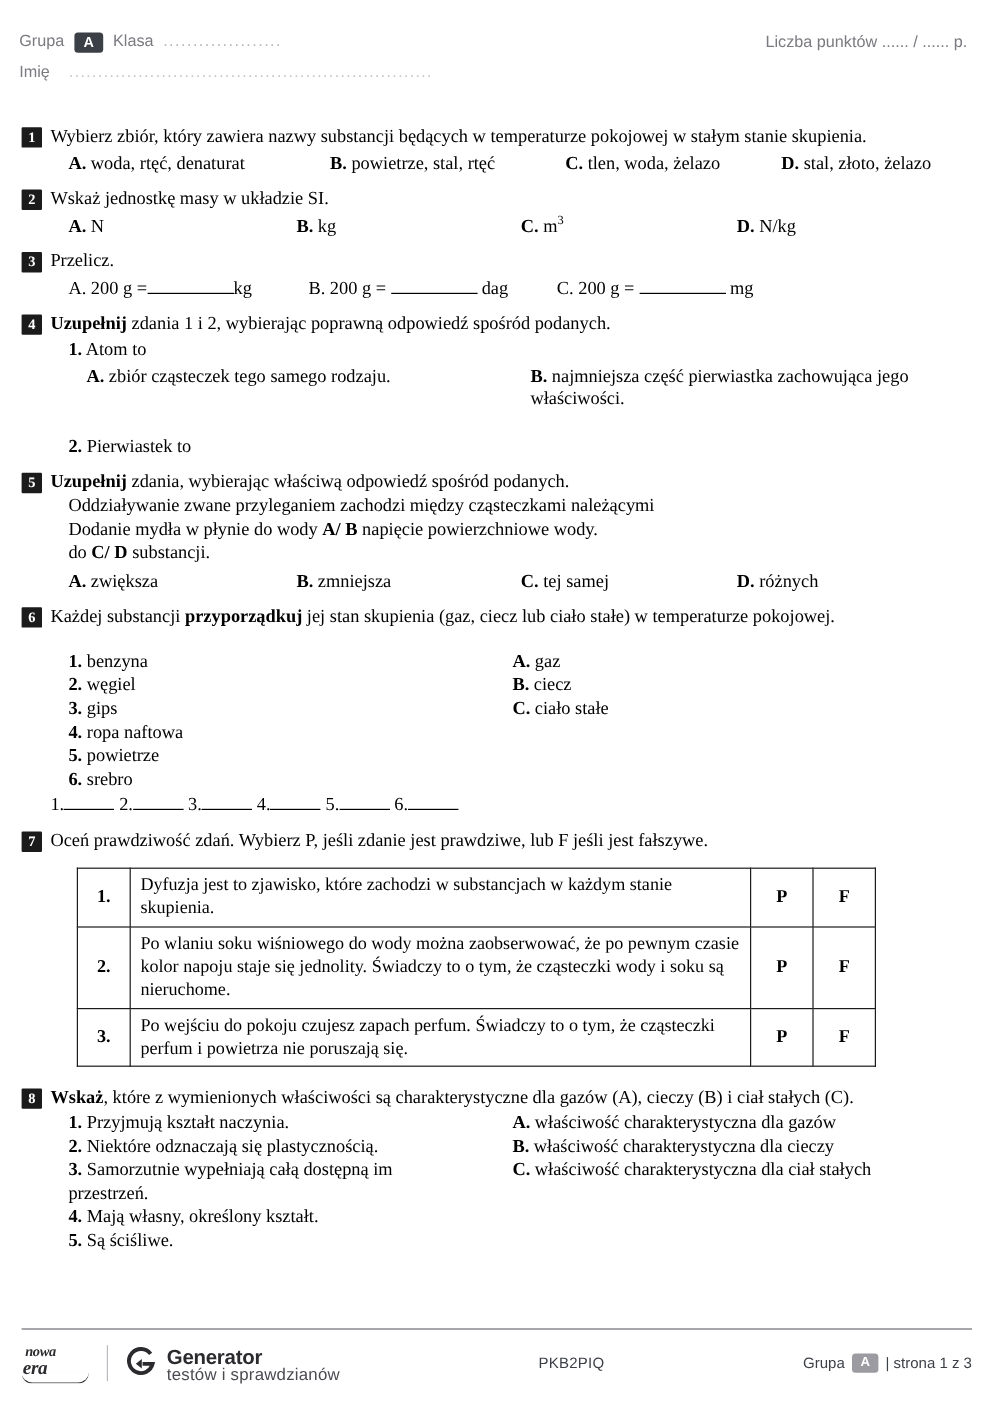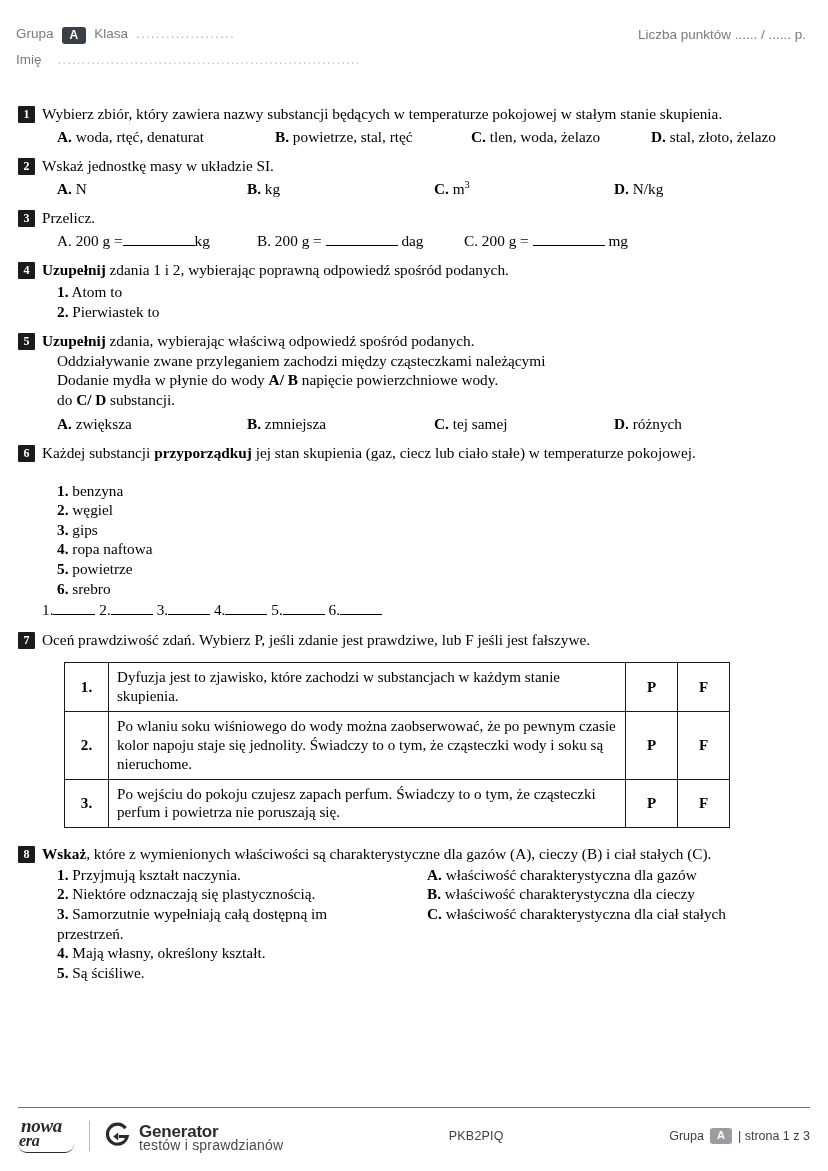--- a/index.html
+++ b/index.html
@@ -119,21 +119,21 @@
   }
   .brand { display: flex; align-items: center; gap: 13px; }
   .brand-ne { position: relative; width: 58px; height: 34px; }
   .ne-l1, .ne-l2 {
     font-family: "Liberation Serif", serif;
     font-style: italic;
     font-weight: bold;
     color: #2b2b2f;
     letter-spacing: -0.3px;
   }
-  .ne-l1 { font-size: 19px; line-height: 14px; padding-left: 3px; }
+  .ne-l1 { font-size: 12px; line-height: 14px; padding-left: 3px; }
   .ne-l2 { font-size: 16px; line-height: 16px; padding-left: 1px; }
   .ne-arc {
     position: absolute; left: 0; bottom: 0; width: 56px; height: 9px;
     border-bottom: 1.6px solid #2b2b2f;
     border-radius: 0 0 40px 40px;
   }
   .brand-div { width: 1px; height: 30px; background: #b9b9bf; }
   .brand-gen { display: flex; align-items: center; gap: 6px; }
   .gen-text-main {
     font-family: "Liberation Sans", sans-serif;
@@ -210,23 +210,27 @@
       <span class="opt"><span>C.</span> <span>200 g =</span> <span class="blank-line" style="width:72px;"></span> <span>mg</span></span>
     </div>
   </div>
 
   <div class="task" style="margin-bottom:10px;">
     <span class="qnum">4</span>
     <div class="q-stem"><b>Uzupełnij</b><span> zdania 1 i 2, wybierając poprawną odpowiedź spośród podanych.</span></div>
 
     <div class="indent" style="margin-top:2px;">
       <div><b>1.</b> <span>Atom to</span></div>
-    </div>
-
-    <div class="indent" style="margin-top:0;">
+      <div class="two-col indent" style="margin-top:2px;">
+        <div><b>A.</b> <span>zbiór cząsteczek tego samego rodzaju.</span></div>
+        <div><b>B.</b> <span>najmniejsza część pierwiastka zachowująca jego właściwości.</span></div>
+      </div>
+    </div>
+
+    <div class="indent" style="margin-top:20px;">
       <div><b>2.</b> <span>Pierwiastek to</span></div>
     </div>
   </div>
 
   <div class="task" style="margin-bottom:10px;">
     <span class="qnum">5</span>
     <div class="q-stem"><b>Uzupełnij</b><span> zdania, wybierając właściwą odpowiedź spośród podanych.</span></div>
     <div class="indent"><span>Oddziaływanie zwane przyleganiem zachodzi między cząsteczkami należącymi</span></div>
     <div class="indent"><span>Dodanie mydła w płynie do wody </span><b>A/ B</b><span> napięcie powierzchniowe wody.</span></div>
     <div class="indent"><span>do </span><b>C/ D</b><span> substancji.</span></div>
@@ -242,20 +246,25 @@
     <span class="qnum">6</span>
     <div class="q-stem"><span>Każdej substancji </span><b>przyporządkuj</b><span> jej stan skupienia (gaz, ciecz lub ciało stałe) w temperaturze pokojowej.</span></div>
     <div class="two-col indent" style="margin-top:18px;">
       <div>
         <div><b>1.</b> <span>benzyna</span></div>
         <div><b>2.</b> <span>węgiel</span></div>
         <div><b>3.</b> <span>gips</span></div>
         <div><b>4.</b> <span>ropa naftowa</span></div>
         <div><b>5.</b> <span>powietrze</span></div>
         <div><b>6.</b> <span>srebro</span></div>
+      </div>
+      <div>
+        <div><b>A.</b> <span>gaz</span></div>
+        <div><b>B.</b> <span>ciecz</span></div>
+        <div><b>C.</b> <span>ciało stałe</span></div>
       </div>
     </div>
     <div style="margin-top:2px;">
       <span>1.</span><span class="blank-line" style="width:42px;"></span>
       <span>2.</span><span class="blank-line" style="width:42px;"></span>
       <span>3.</span><span class="blank-line" style="width:42px;"></span>
       <span>4.</span><span class="blank-line" style="width:42px;"></span>
       <span>5.</span><span class="blank-line" style="width:42px;"></span>
       <span>6.</span><span class="blank-line" style="width:42px;"></span>
     </div>

